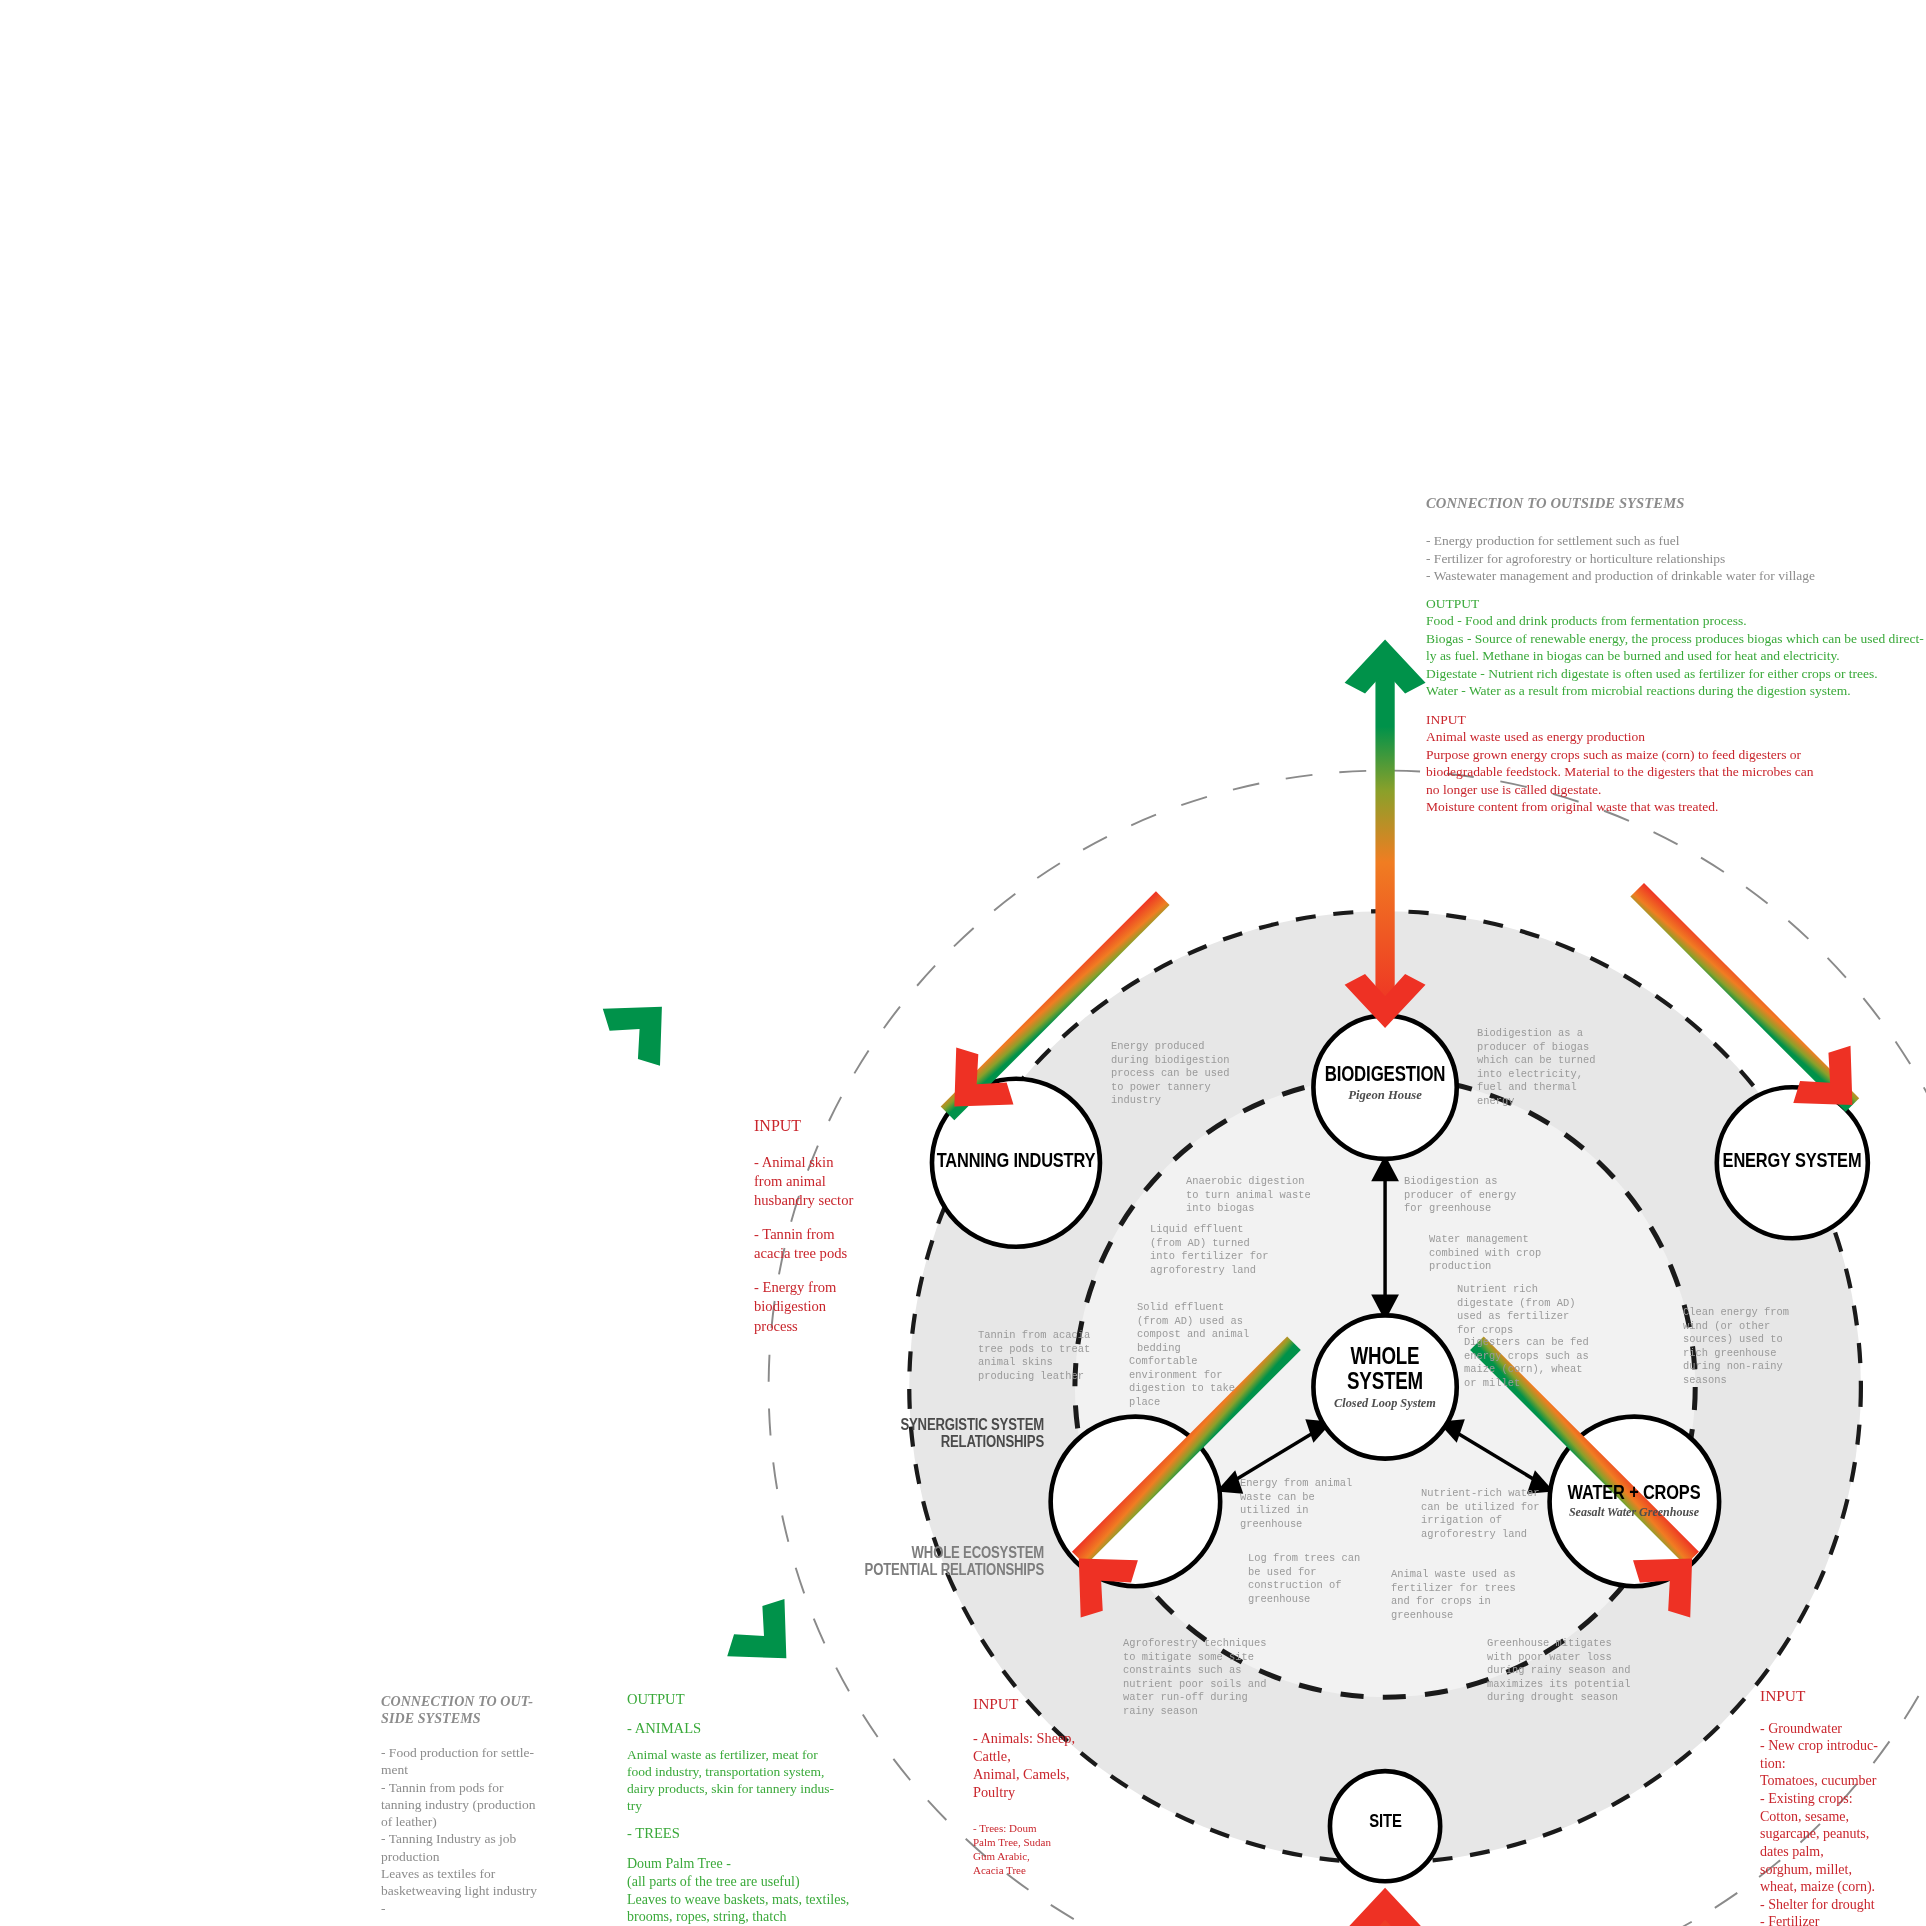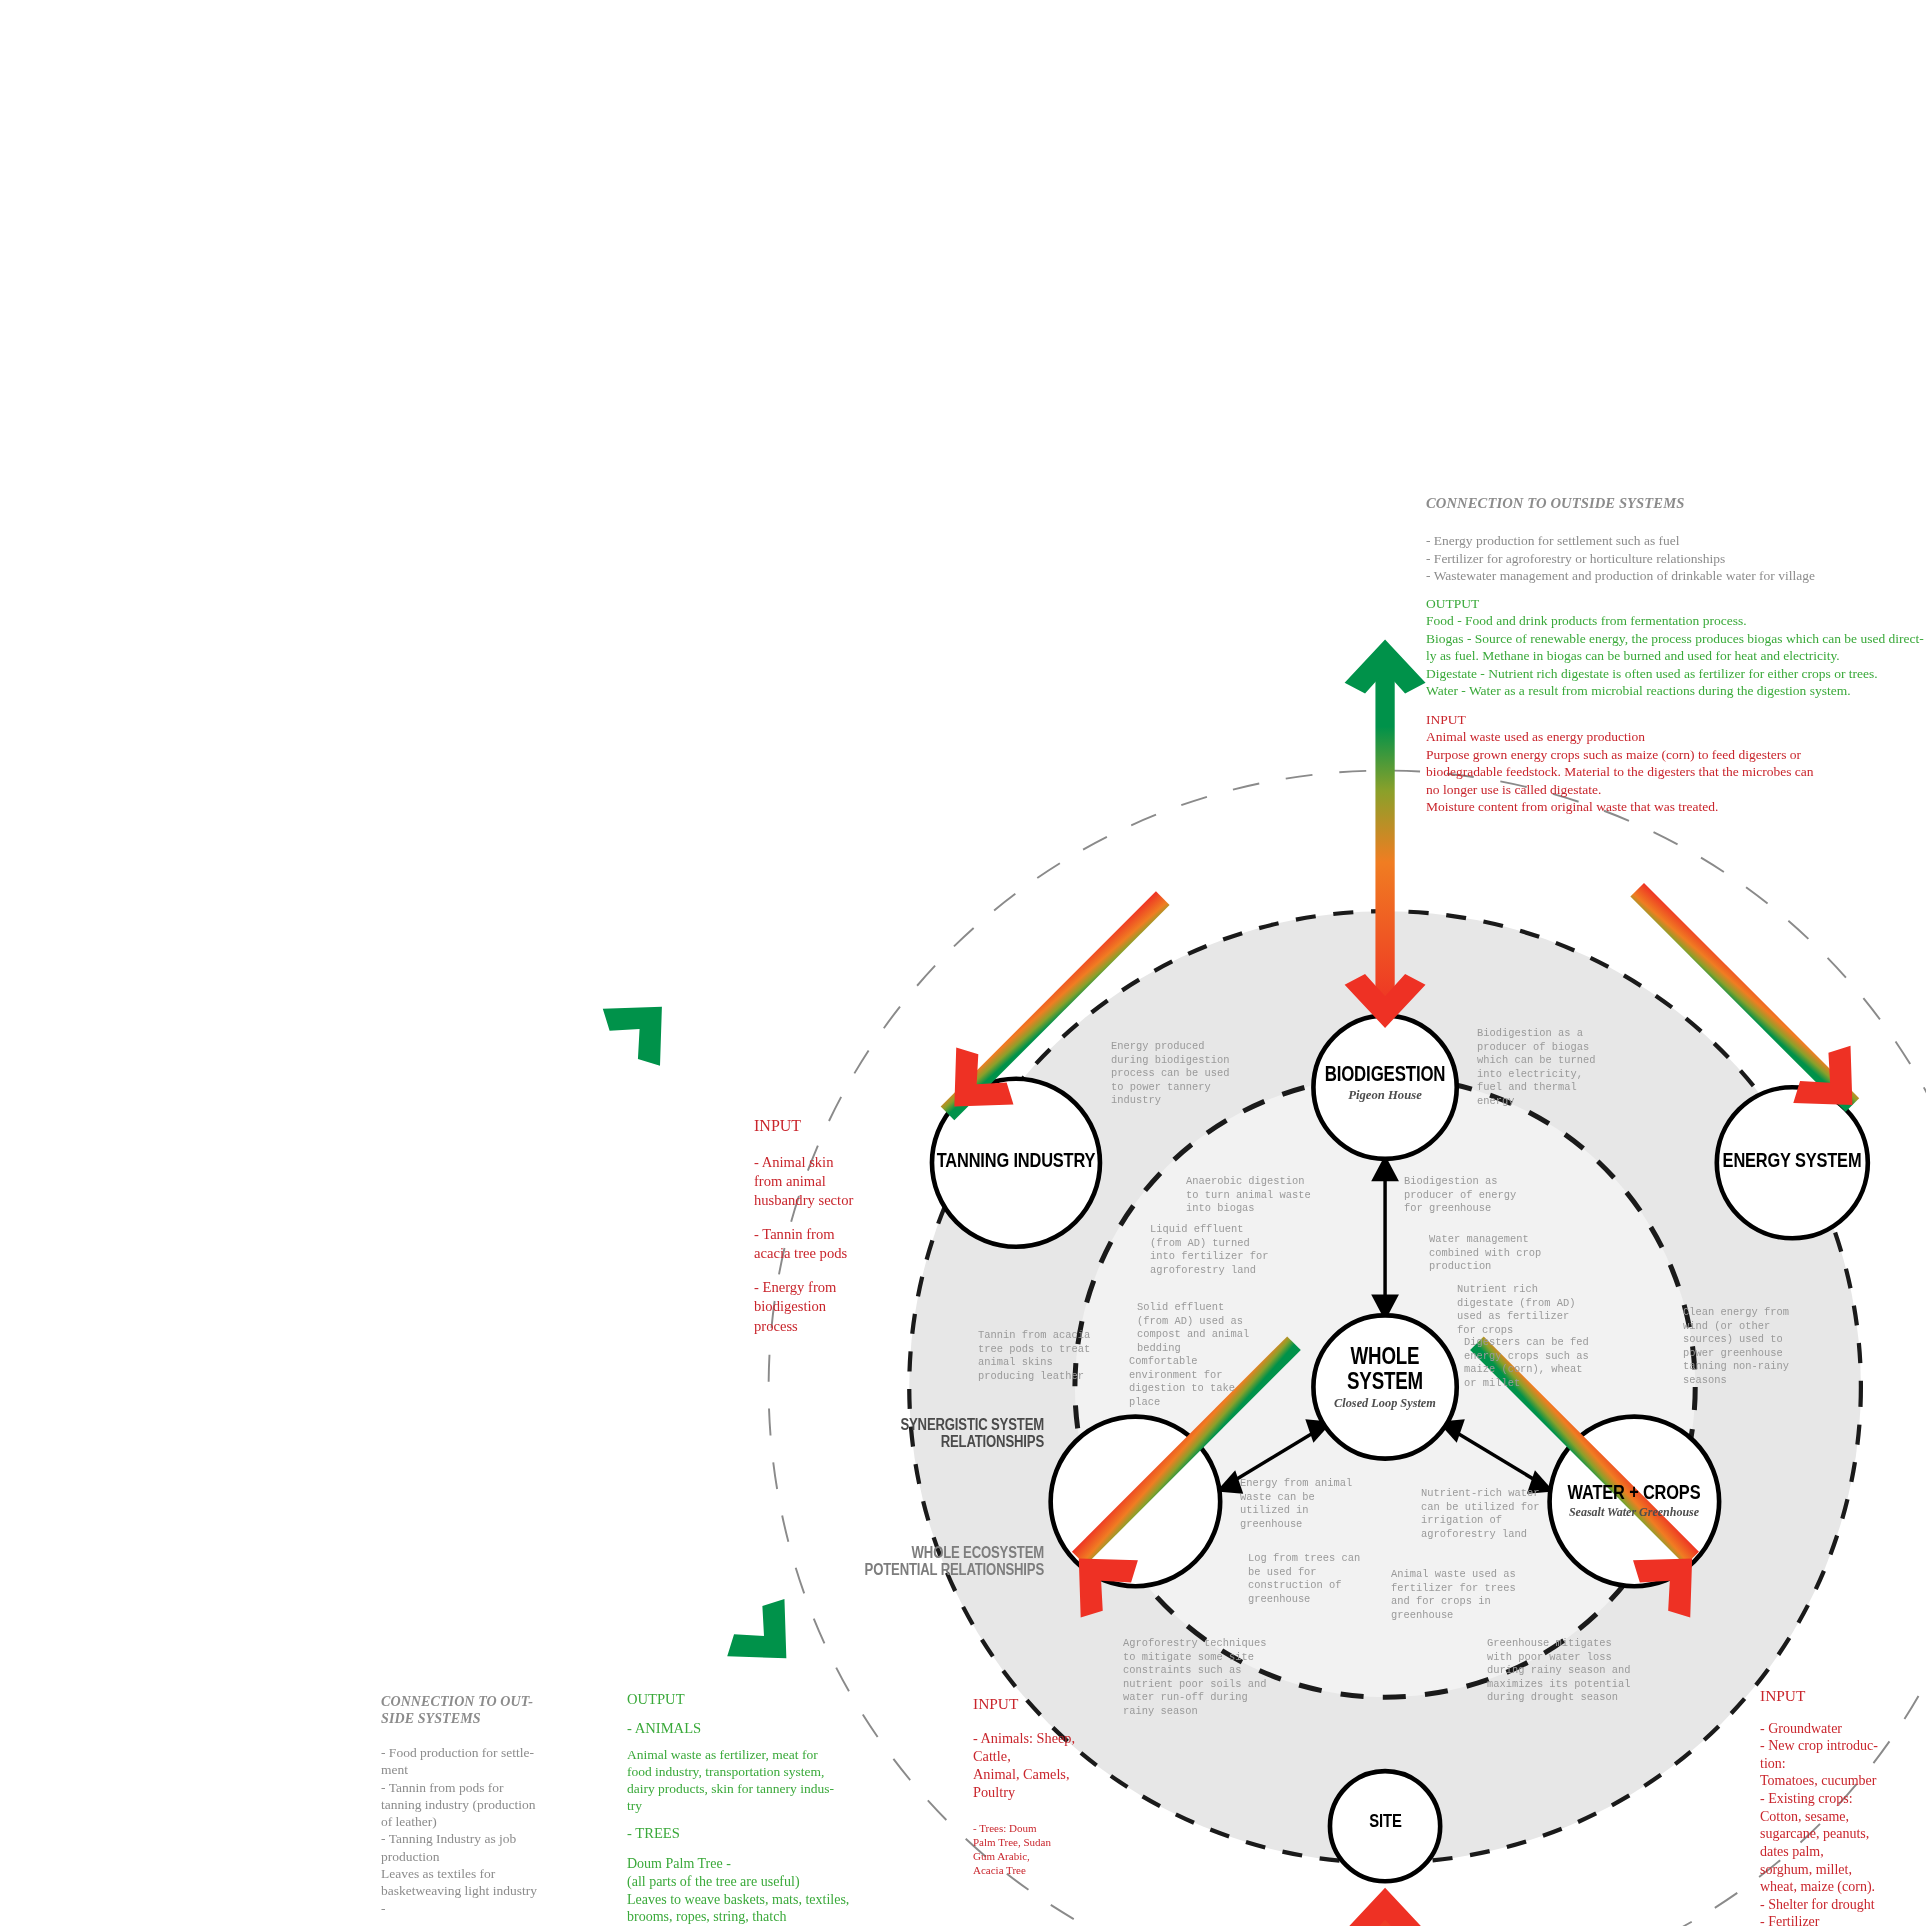--- a/index.html
+++ b/index.html
@@ -213,21 +213,21 @@
 <div class="inner-note" style="left:1477px;top:1027px;width:127px;">Biodigestion as a producer of biogas which can be turned into electricity, fuel and thermal energy</div>
 <div class="inner-note" style="left:1186px;top:1175px;width:127px;">Anaerobic digestion to turn animal waste into biogas</div>
 <div class="inner-note" style="left:1404px;top:1175px;width:127px;">Biodigestion as producer of energy for  greenhouse</div>
 <div class="inner-note" style="left:1150px;top:1223px;width:119px;">Liquid effluent (from AD) turned into fertilizer for agroforestry land</div>
 <div class="inner-note" style="left:1429px;top:1233px;width:127px;">Water management combined with crop production</div>
 <div class="inner-note" style="left:1137px;top:1301px;width:119px;">Solid effluent (from AD) used as compost and animal bedding</div>
 <div class="inner-note" style="left:1457px;top:1283px;width:127px;">Nutrient rich digestate (from AD) used as fertilizer for crops</div>
 <div class="inner-note" style="left:978px;top:1329px;width:123px;">Tannin from acacia tree pods to treat animal skins producing leather</div>
 <div class="inner-note" style="left:1129px;top:1355px;width:131px;">Comfortable environment for digestion to take place</div>
 <div class="inner-note" style="left:1464px;top:1336px;width:131px;">Digesters can be fed energy crops such as maize (corn), wheat or millet</div>
-<div class="inner-note" style="left:1683px;top:1306px;width:117px;">Clean energy from wind (or other sources) used to power greenhouse tanning non-rainy seasons</div>
+<div class="inner-note" style="left:1683px;top:1306px;width:117px;">Clean energy from wind (or other sources) used to rich greenhouse during non-rainy seasons</div>
 <div class="inner-note" style="left:1240px;top:1477px;width:123px;">Energy from animal waste can be utilized in greenhouse</div>
 <div class="inner-note" style="left:1421px;top:1487px;width:127px;">Nutrient-rich water can be utilized for irrigation of agroforestry land</div>
 <div class="inner-note" style="left:1248px;top:1537px;width:127px;margin-top:15px;">Log from trees can be used for construction of greenhouse</div>
 <div class="inner-note" style="left:1391px;top:1568px;width:127px;">Animal waste used as fertilizer for trees and for crops in greenhouse</div>
 <div class="inner-note" style="left:1123px;top:1637px;width:150px;">Agroforestry techniques to mitigate some site constraints such as nutrient poor soils and water run-off during rainy season</div>
 <div class="inner-note" style="left:1487px;top:1637px;width:144px;">Greenhouse mitigates with poor water loss during rainy season and maximizes its potential during drought season</div>
 
 <div class="tb" style="left:1426px;top:495px;width:925px;">
   <div class="ital-head" style="font-size:14.6px;">CONNECTION TO OUTSIDE SYSTEMS</div>
   <div style="height:20px;"></div>

